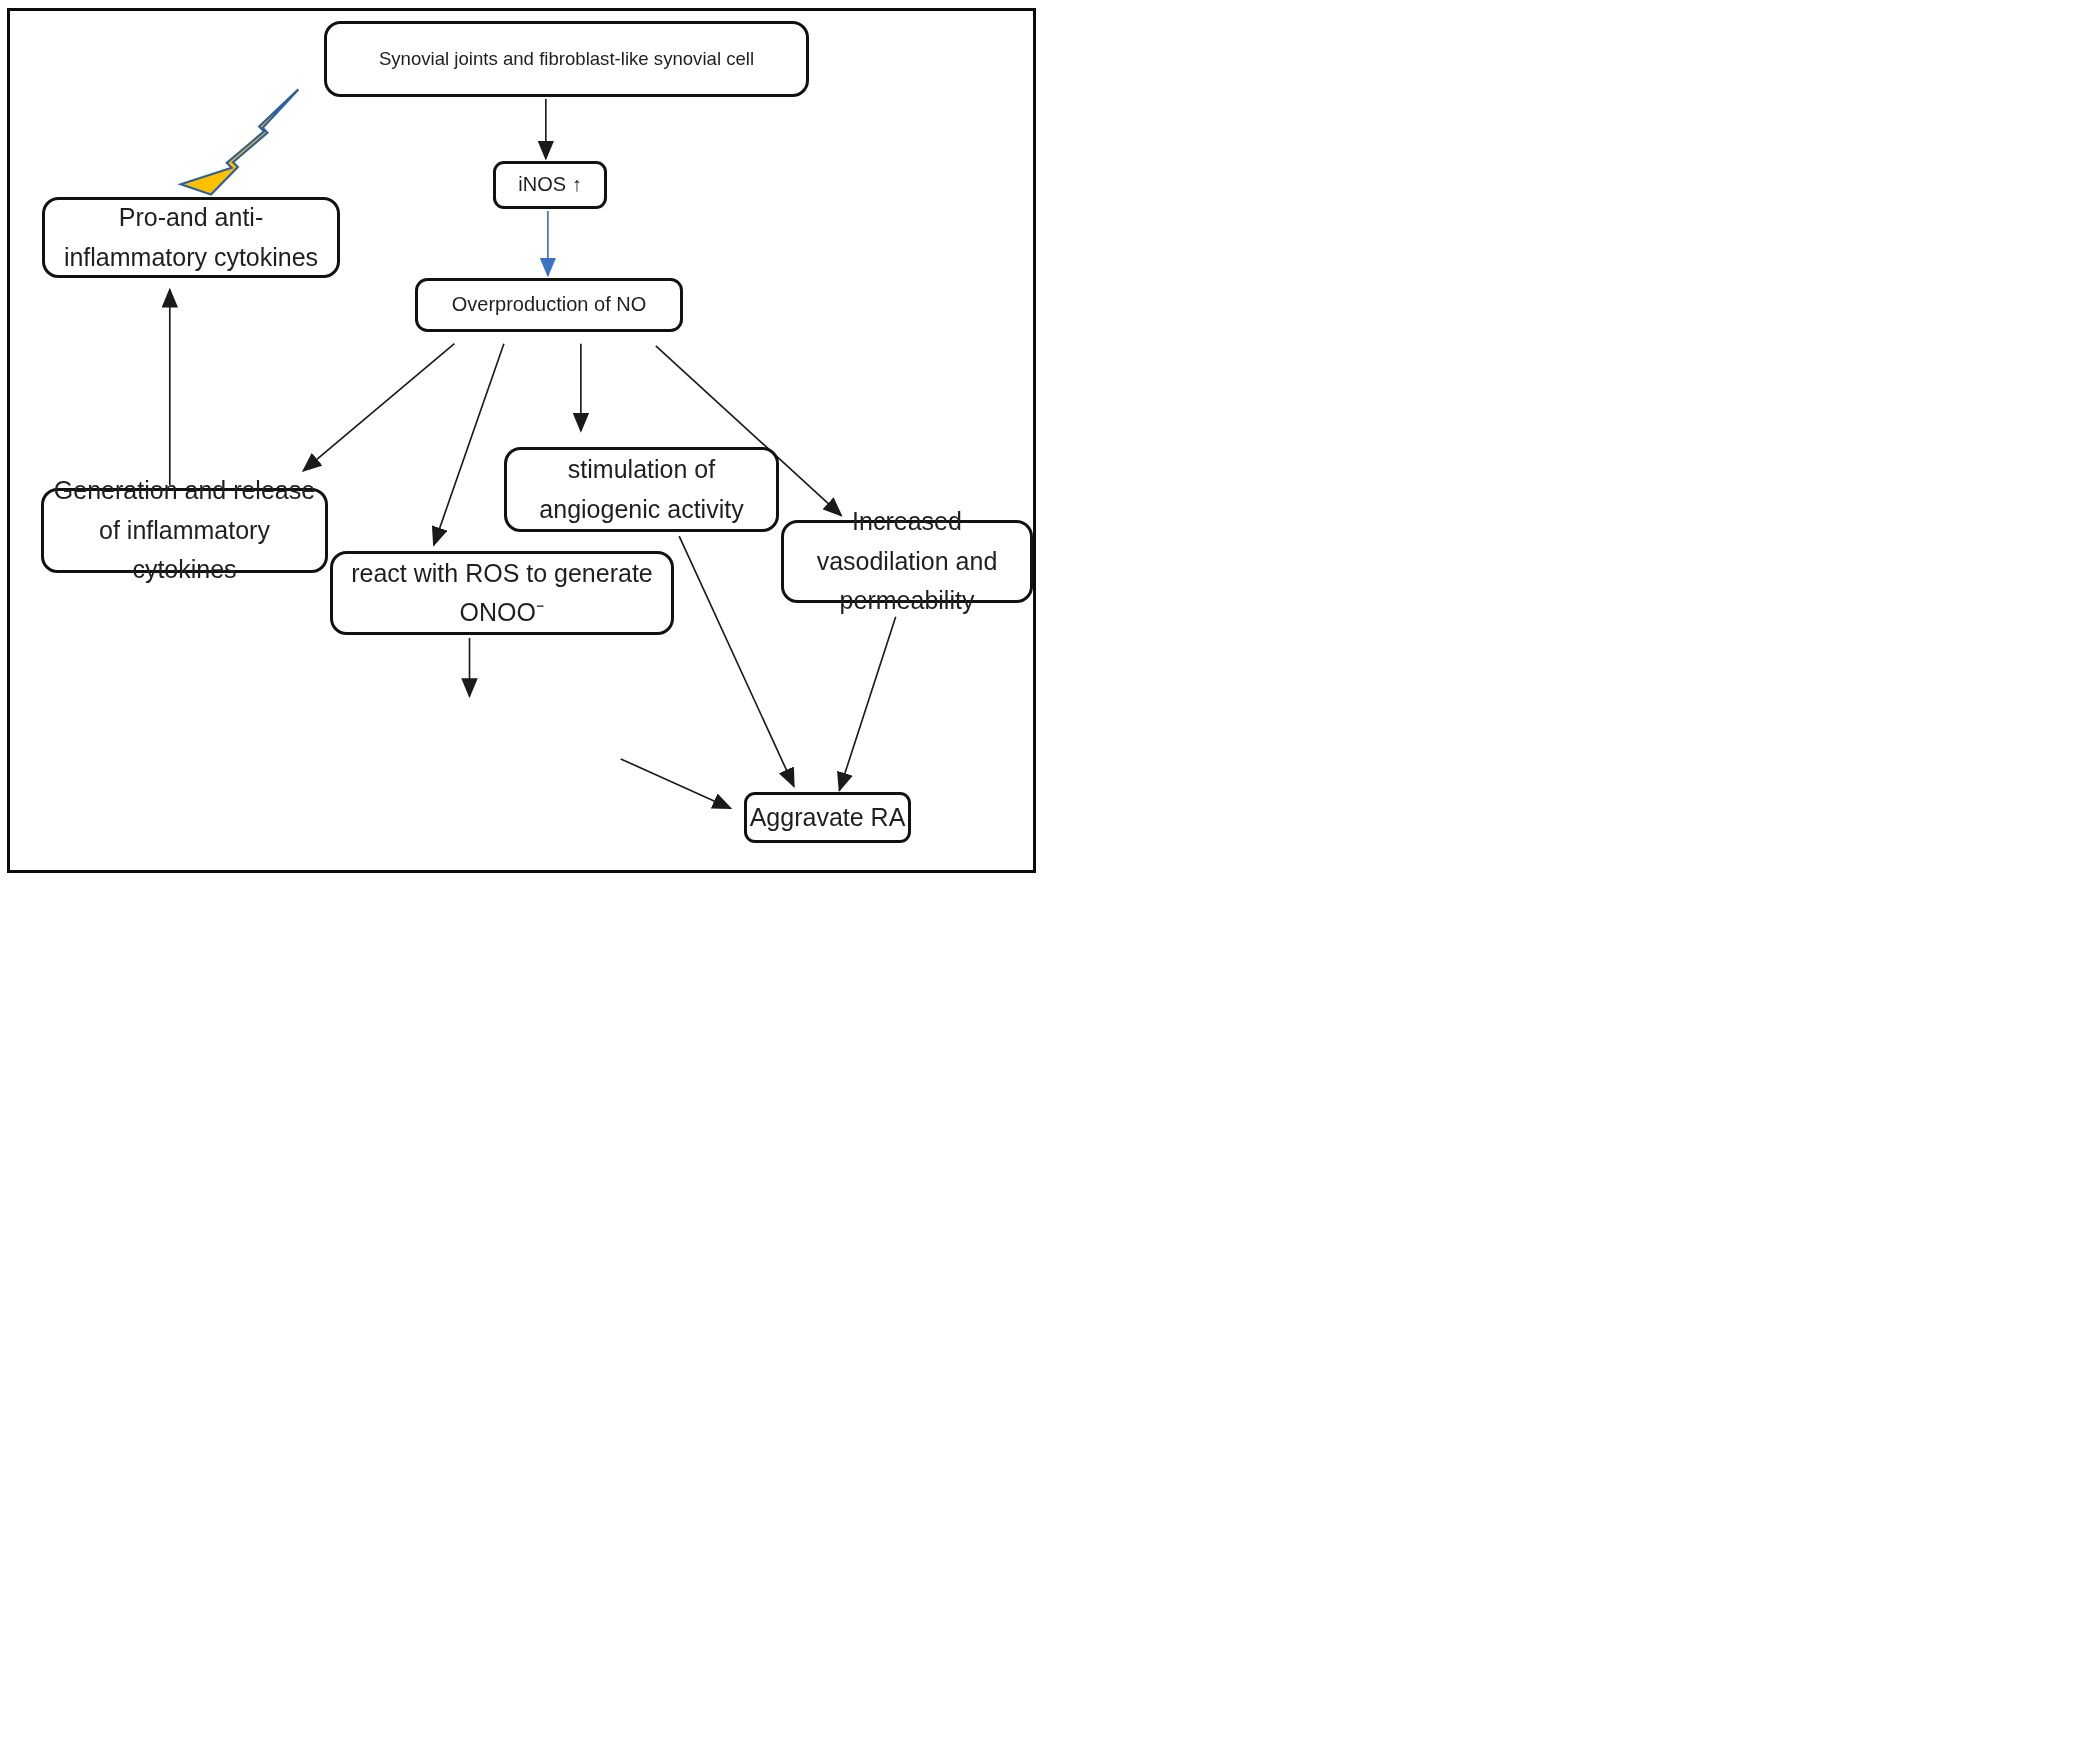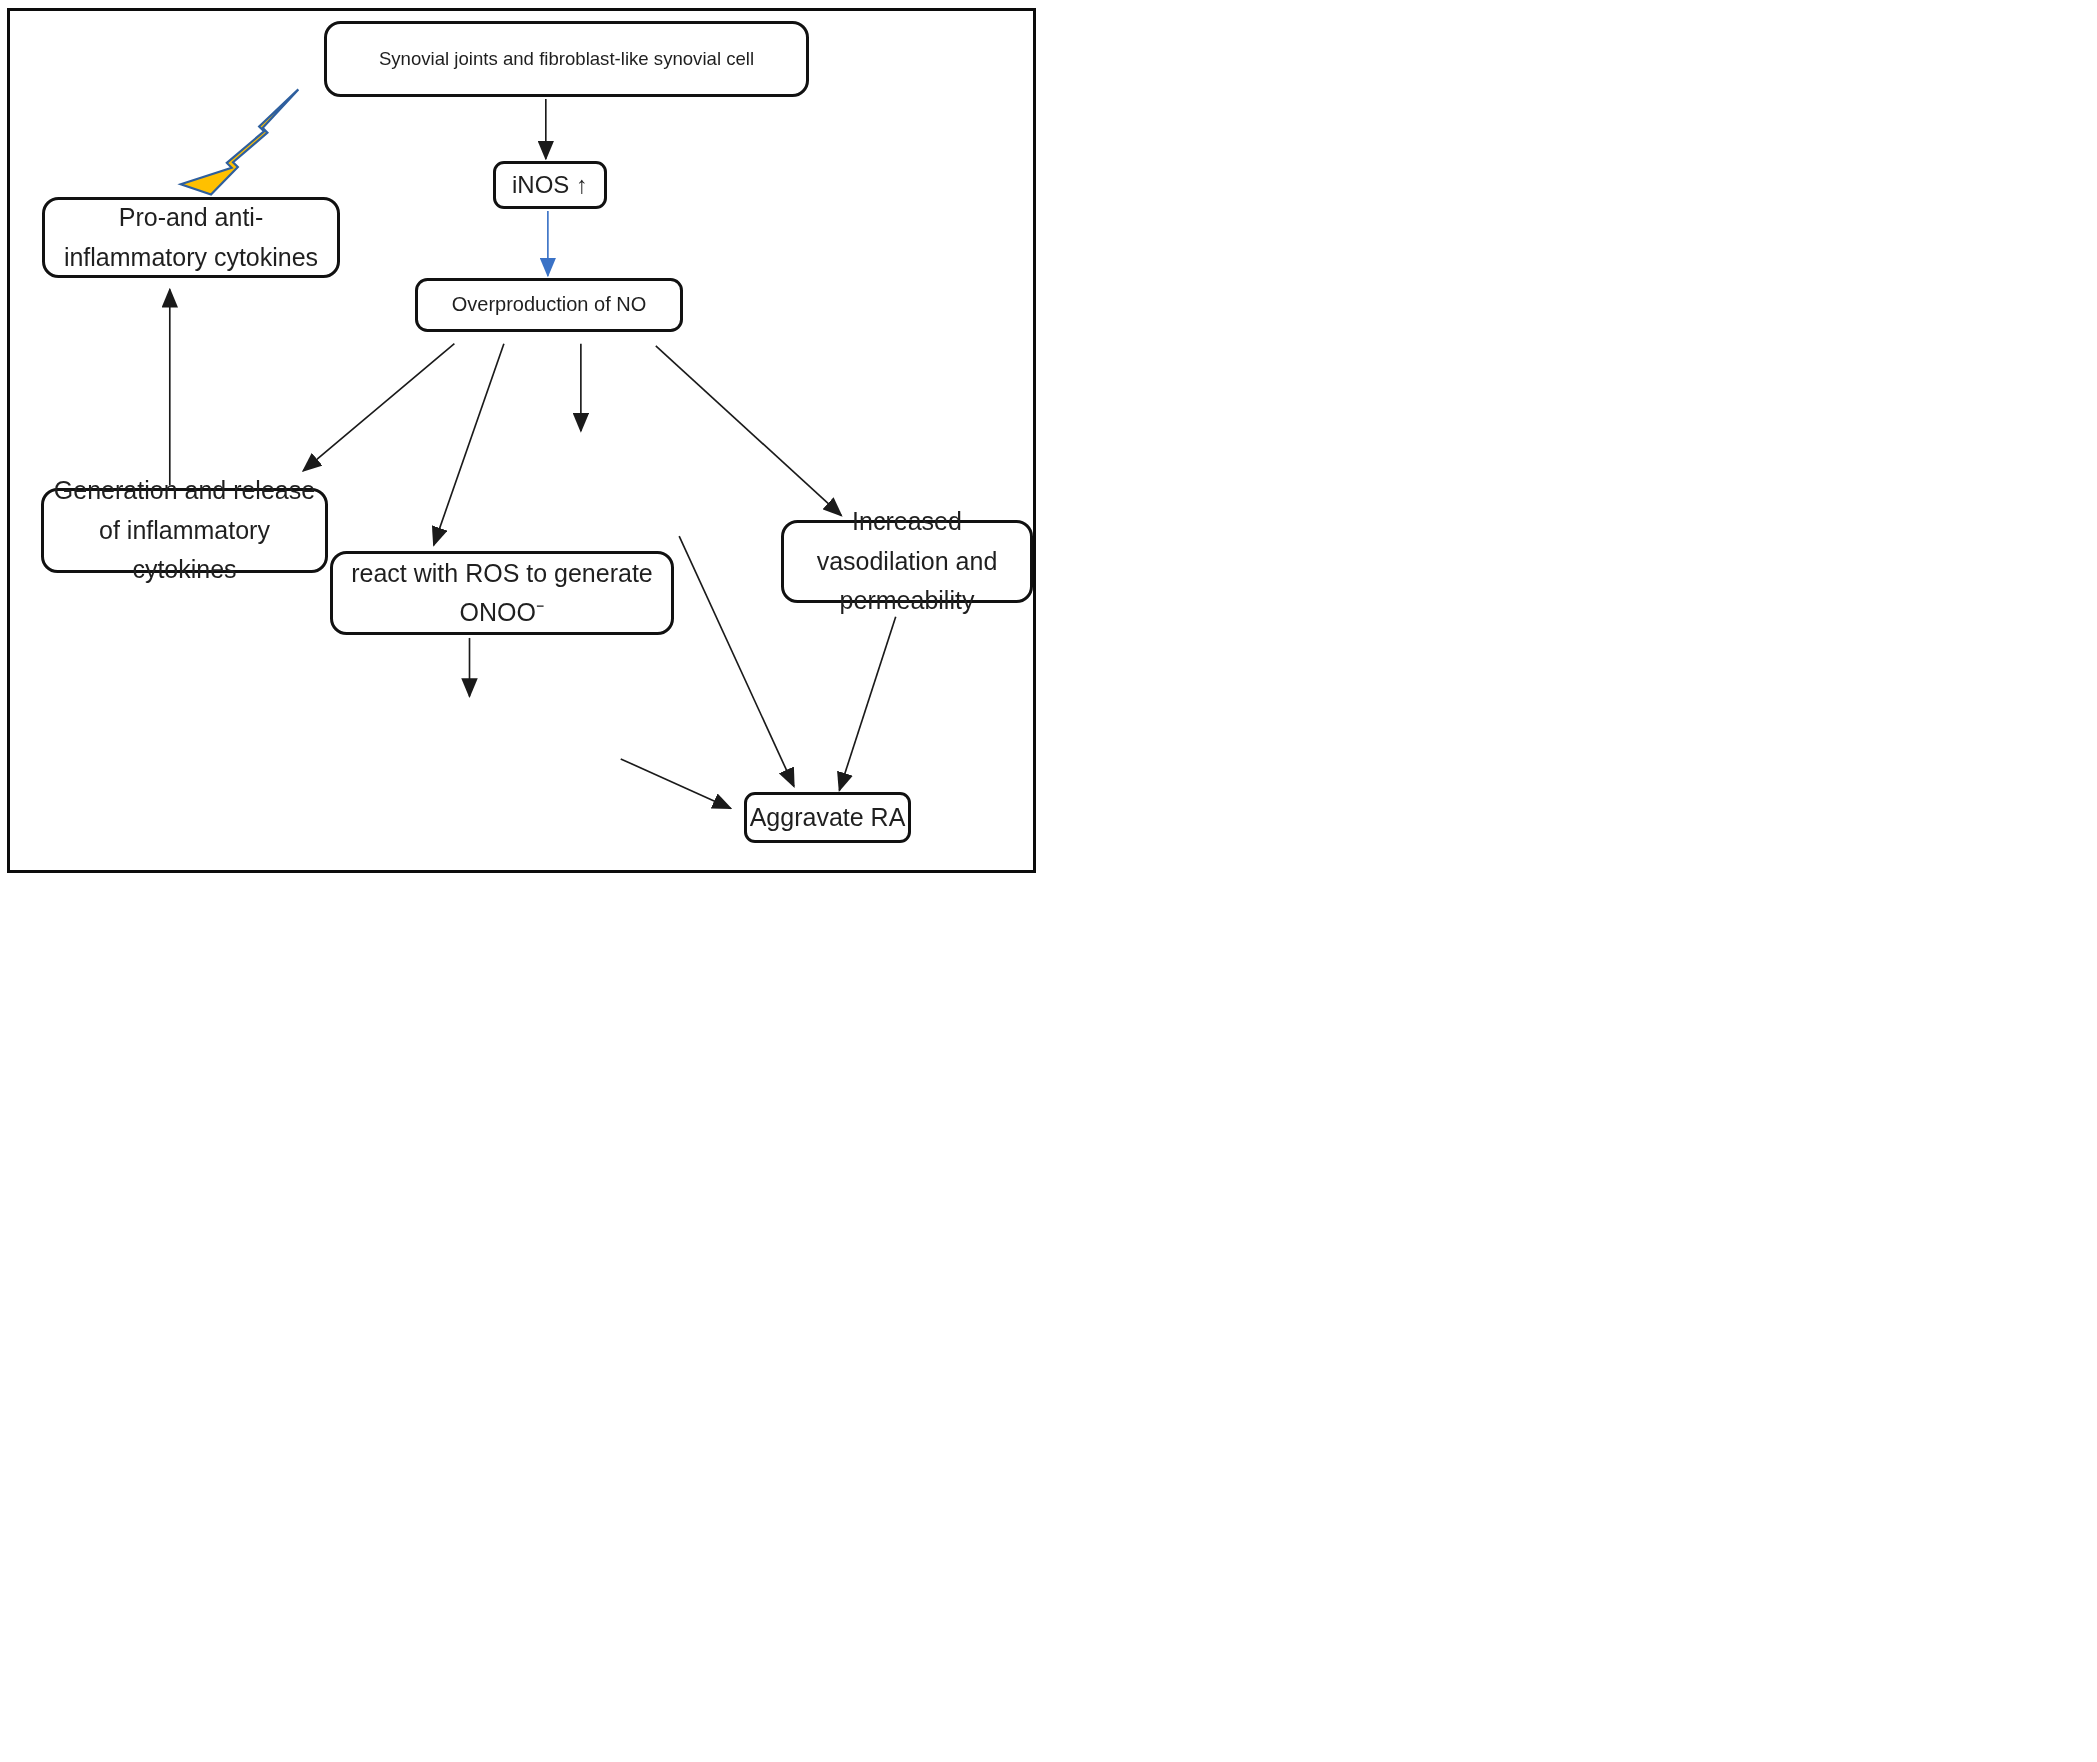--- a/index.html
+++ b/index.html
@@ -25,21 +25,21 @@
     box-sizing:border-box;
     background:#ffffff;
     border:3.1px solid #111111;
     border-radius:16.5px;
     display:flex;align-items:center;justify-content:center;
     text-align:center;
     font-size:25px;line-height:1.58;
     padding:2.7px 9.6px;
   }
   .nd-syn {left:324px;top:21px;width:485px;height:76px;font-size:18.6px;white-space:nowrap;}
-  .nd-inos{left:493px;top:161px;width:114px;height:48px;border-radius:11px;font-size:24px;white-space:nowrap;}
+  .nd-inos{left:493px;top:161px;width:114px;height:48px;border-radius:11px;font-size:20px;white-space:nowrap;}
   .nd-no  {left:415px;top:278px;width:268px;height:54px;border-radius:12.4px;font-size:20px;white-space:nowrap;}
   .nd-pro {left:42px; top:197px;width:298px;height:81px;}
   .nd-gen {left:41px; top:488px;width:287px;height:85px;}
   .nd-ros {left:330px;top:551px;width:344px;height:84px;}
   .nd-stim{left:504px;top:447px;width:275px;height:85px;padding:2.7px 6.9px;}
   .nd-vaso{left:781px;top:520px;width:252px;height:83px;}
   .nd-oxid{left:336px;top:700px;width:278px;height:82px;}
   .nd-aggr{left:744px;top:792px;width:167px;height:51px;border-radius:11px;white-space:nowrap;}
 </style>
 </head>
@@ -90,20 +90,23 @@
   </div>
 
   <div class="node nd-gen">
     <span>Generation and release of inflammatory cytokines</span>
   </div>
 
   <div class="node nd-ros">
     <span>react with ROS to generate ONOO⁻</span>
   </div>
 
+  <div class="node nd-stim">
+    <span>stimulation of angiogenic activity</span>
+  </div>
 
   <div class="node nd-vaso">
     <span>Increased vasodilation and permeability</span>
   </div>
 
 
   <div class="node nd-aggr">
     <span>Aggravate RA</span>
   </div>
 </div>

